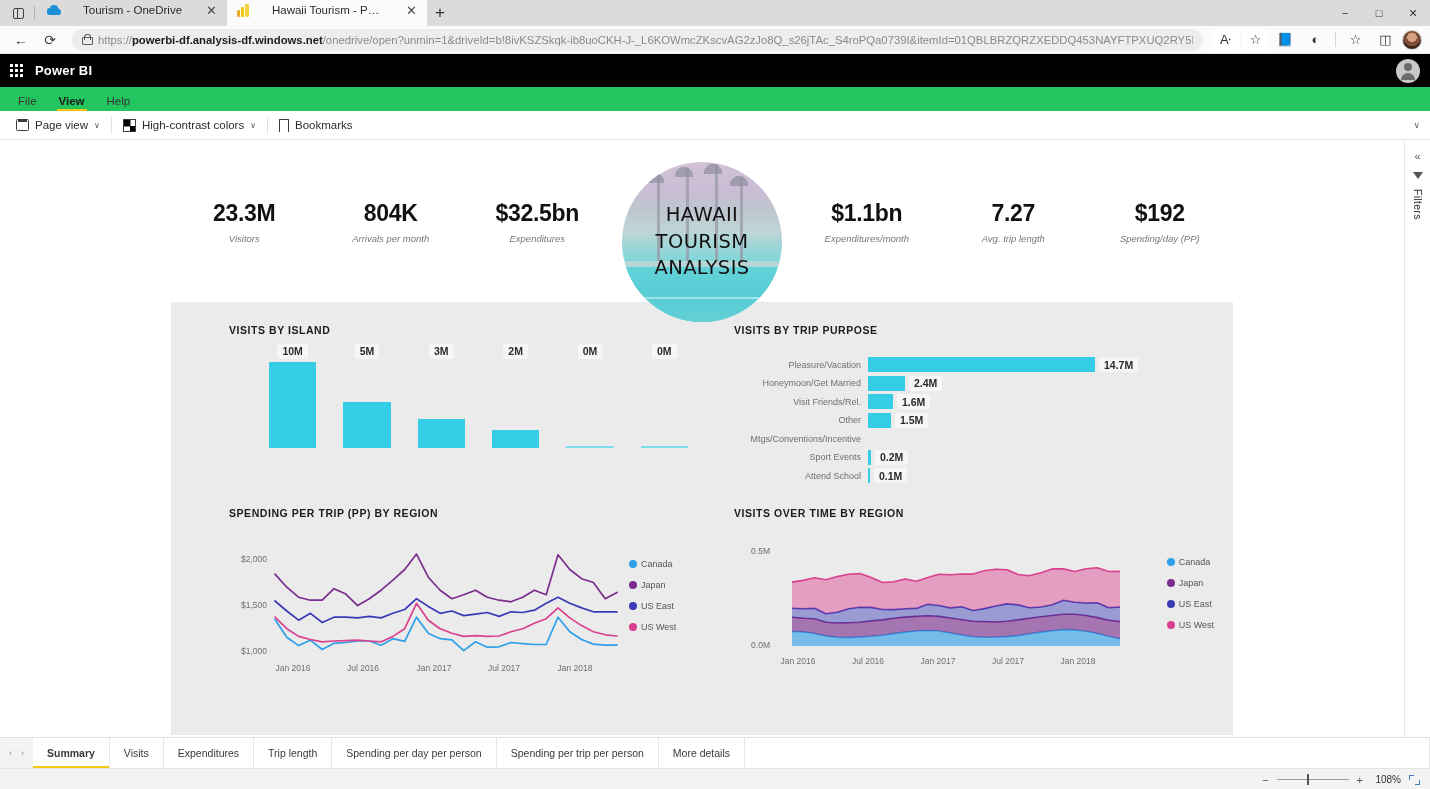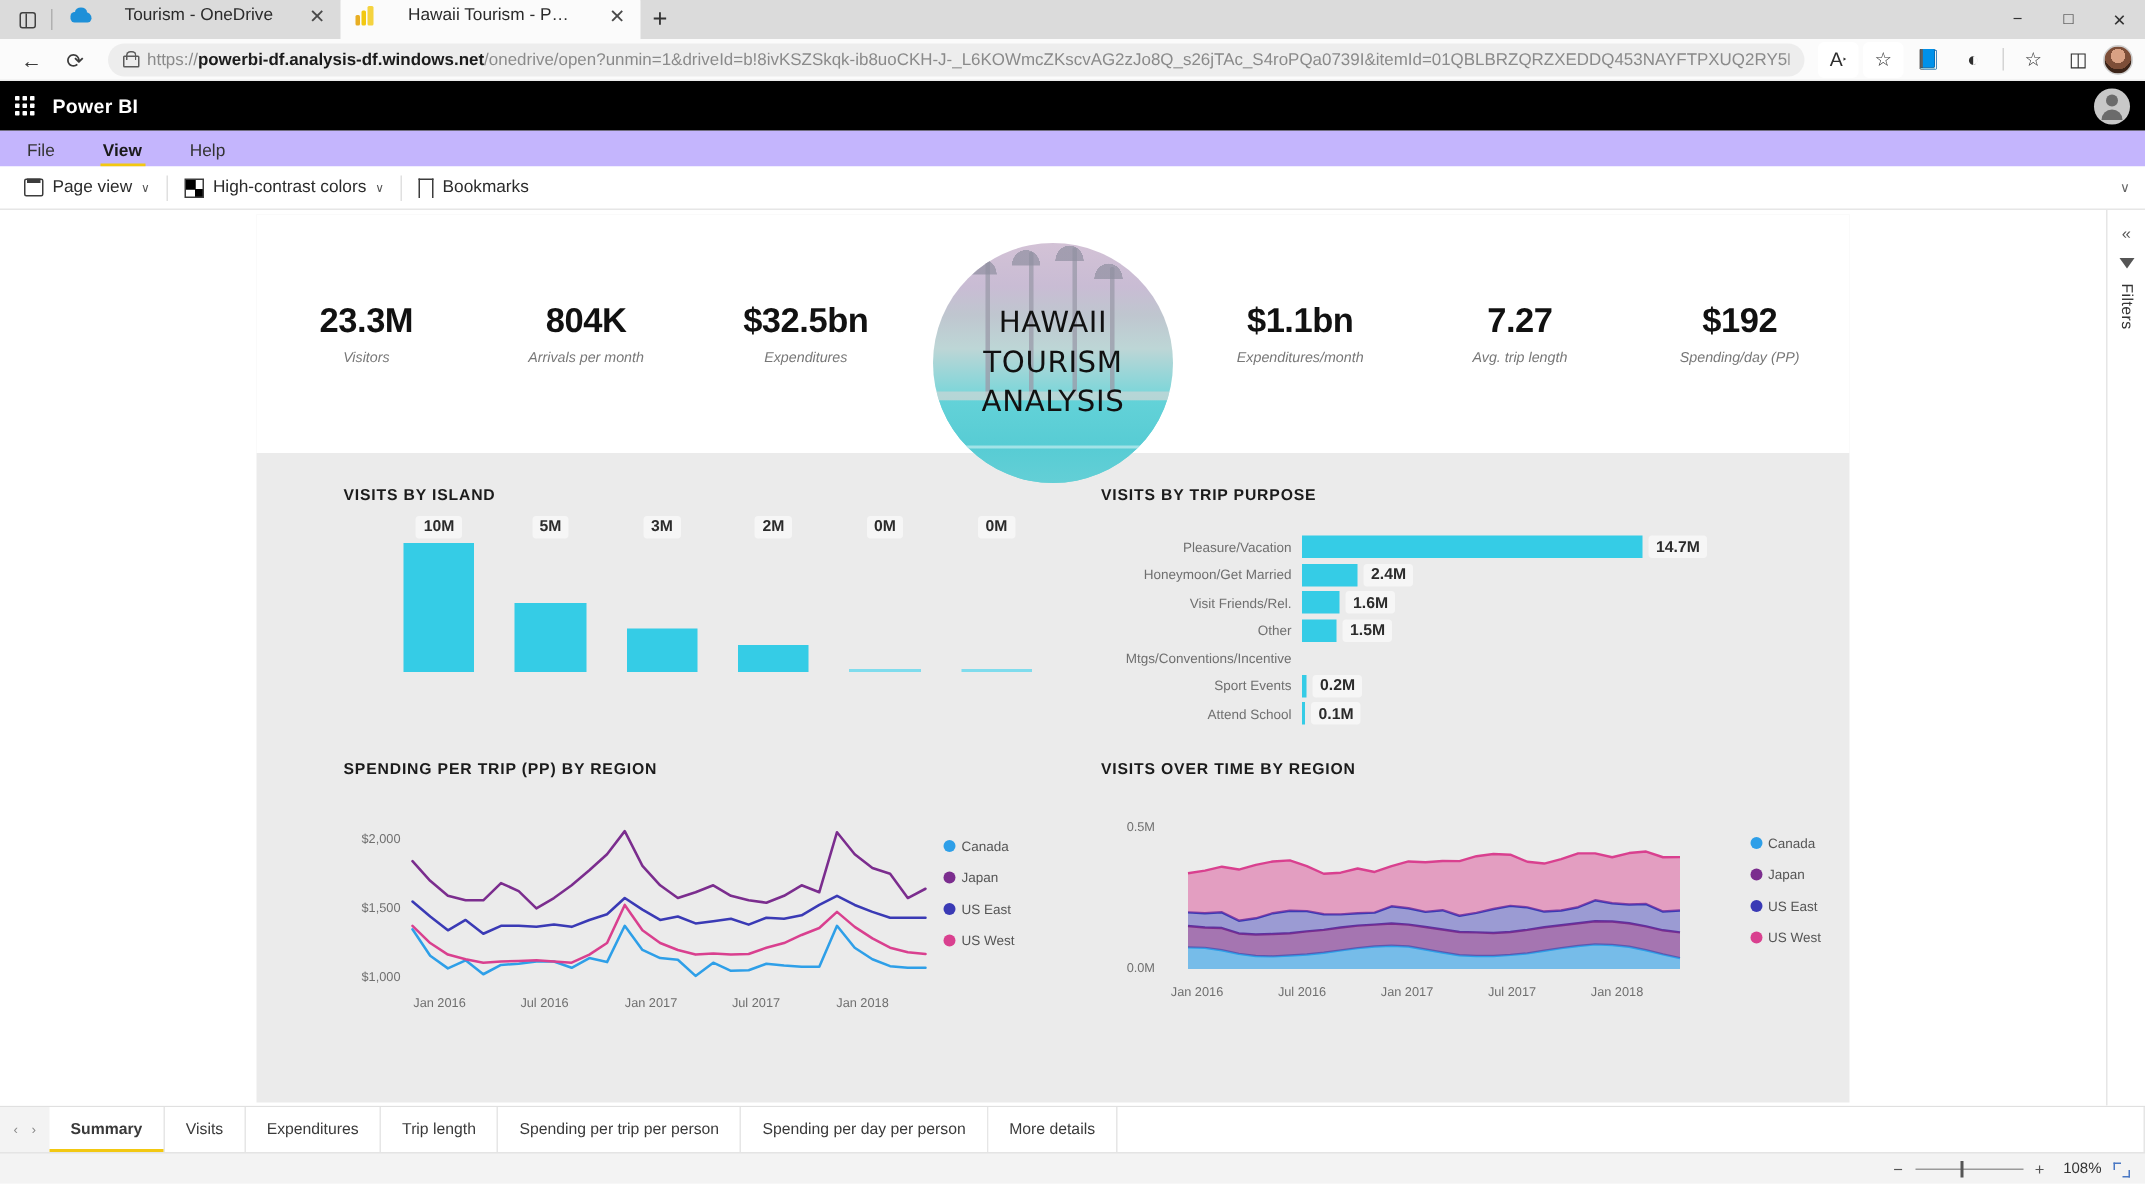--- a/index.html
+++ b/index.html
@@ -99,21 +99,21 @@
   .pbi-title { color:#ffffff; font-size: 13px; font-weight: 700; letter-spacing:.2px; }
   .pbi-avatar {
     position:absolute; right:10px; width:24px; height:24px; border-radius:50%;
     background:#c8c8c8; display:flex;align-items:center;justify-content:center;
   }
   .pbi-avatar .head{width:8px;height:8px;border-radius:50%;background:#6b6b6b;position:absolute;top:4px;}
   .pbi-avatar .body{width:14px;height:7px;border-radius:7px 7px 0 0;background:#6b6b6b;position:absolute;bottom:3px;}
 
   
   .ribbon-menus {
-    height: 24px; background:#c4b5fd; display:flex; align-items:flex-end; padding-left: 8px; gap: 12px;
+    height: 24px; background:#22c55e; display:flex; align-items:flex-end; padding-left: 8px; gap: 2px;
   }
   .rmenu {
     font-size: 11.5px; color: #333; padding: 2px 10px 4px; position: relative;
   }
   .rmenu.active { font-weight: 600; color:#1a1a1a; }
   .rmenu.active::after {
     content:''; position:absolute; left:8px; right:8px; bottom:0; height:2.5px; background:#f2c811;
   }
   .ribbon-tools {
     height: 29px; background:#ffffff; display:flex; align-items:center; padding-left:8px; gap:0;
@@ -627,22 +627,22 @@
 
 <div class="page-tabs">
   <div class="tab-arrows">
     <span>‹</span>
     <span>›</span>
   </div>
   <div class="ptab active">Summary</div>
   <div class="ptab">Visits</div>
   <div class="ptab">Expenditures</div>
   <div class="ptab">Trip length</div>
+  <div class="ptab">Spending per day per person</div>
   <div class="ptab">Spending per trip per person</div>
-  <div class="ptab">Spending per day per person</div>
   <div class="ptab">More details</div>
   <div class="ptab-rest"></div>
 </div>
 
 <div class="status-bar">
   <span class="zoom-minus">−</span>
   <span class="zoom-slider">
       <span class="zoom-handle"></span>
     </span>
   <span class="zoom-plus">+</span>

